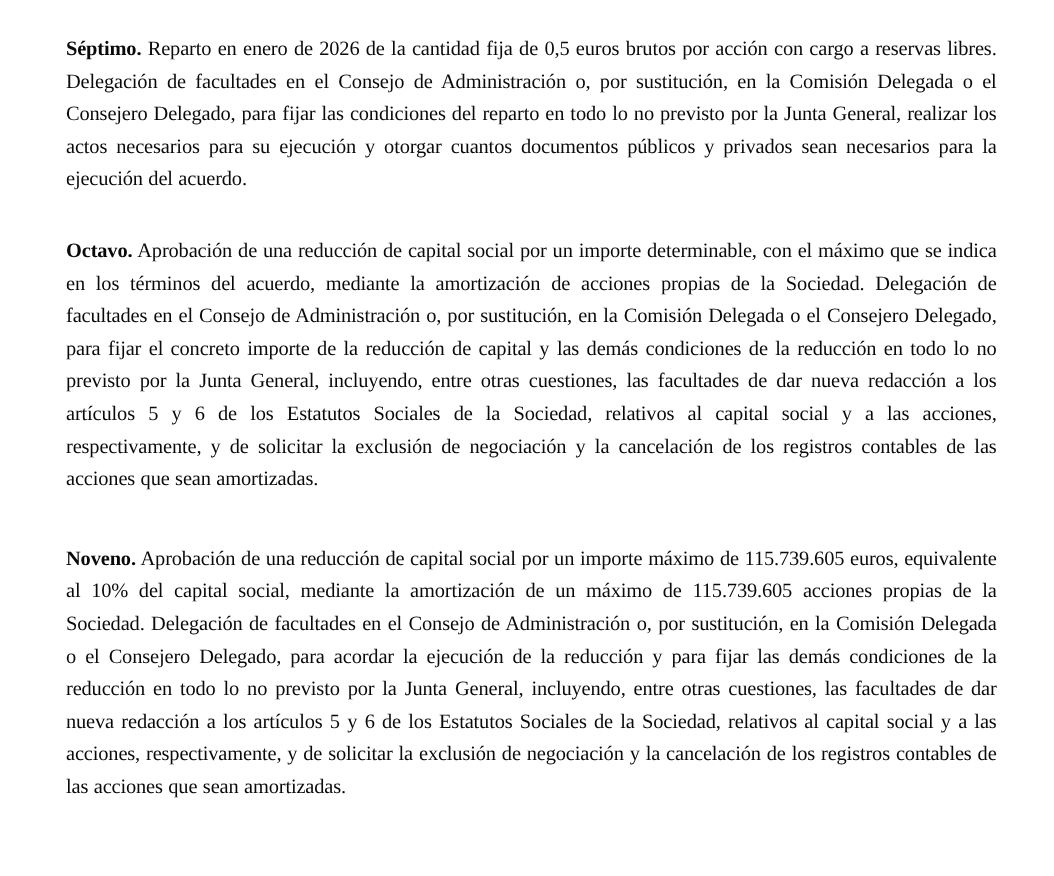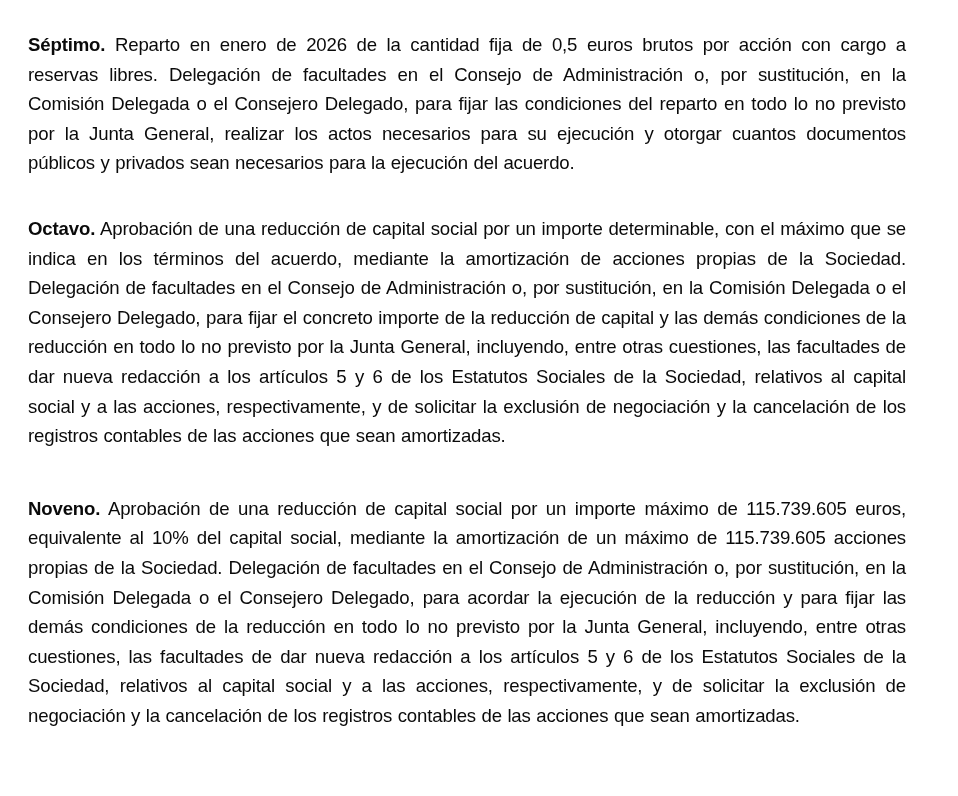--- a/index.html
+++ b/index.html
@@ -7,22 +7,22 @@
     padding: 0;
     background: #ffffff;
   }
   .page {
     position: relative;
     width: 958px;
     height: 796px;
     background: #ffffff;
     overflow: hidden;
     box-sizing: border-box;
-    padding: 30px 52px 0 28px;
-    font-family: Liberation Sans, sans-serif;
+    padding: 30px 52px 0 60px;
+    font-family: Liberation Serif, serif;
     color: #0a0a0a;
   }
   .doc-paragraph {
     margin: 0 0 36px 0;
     font-size: 18.6px;
     line-height: 29.6px;
     text-align: justify;
     letter-spacing: -0.15px;
     word-spacing: 0.5px;
   }

